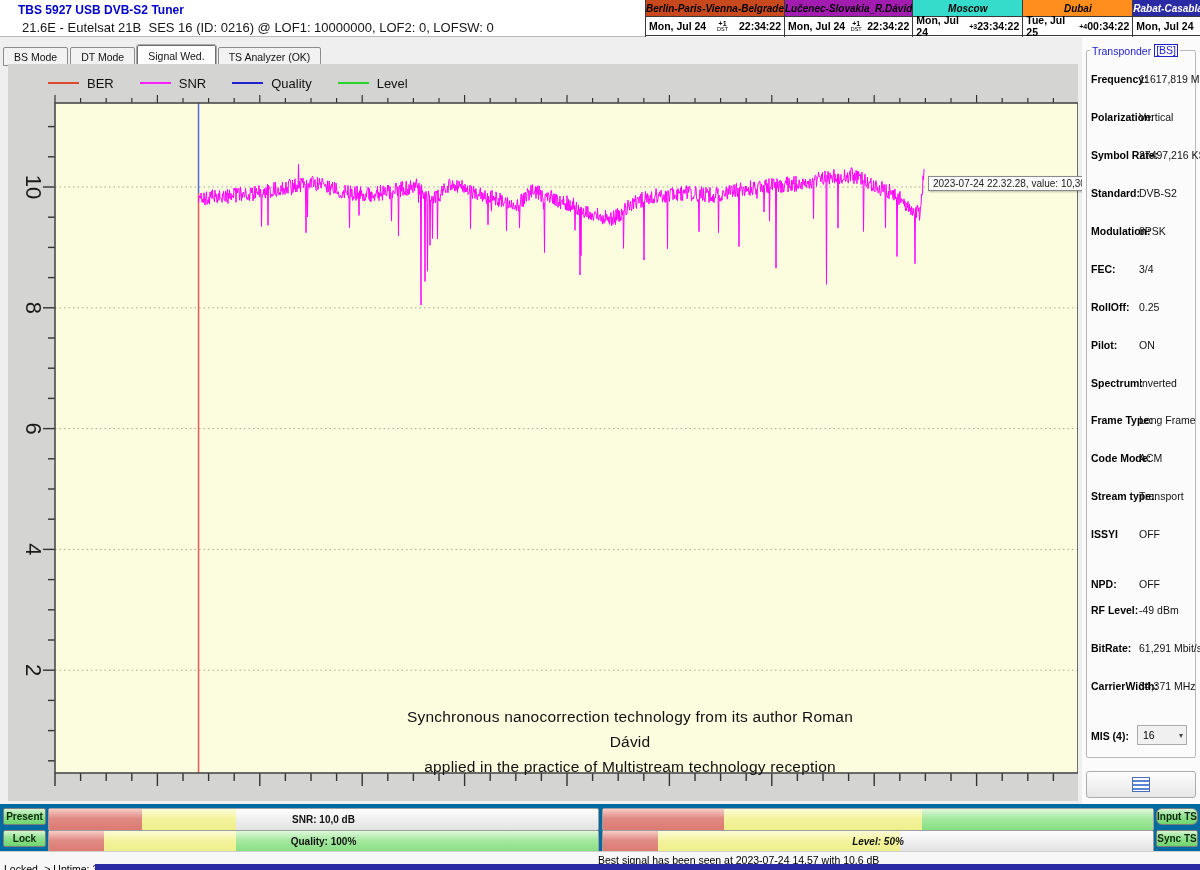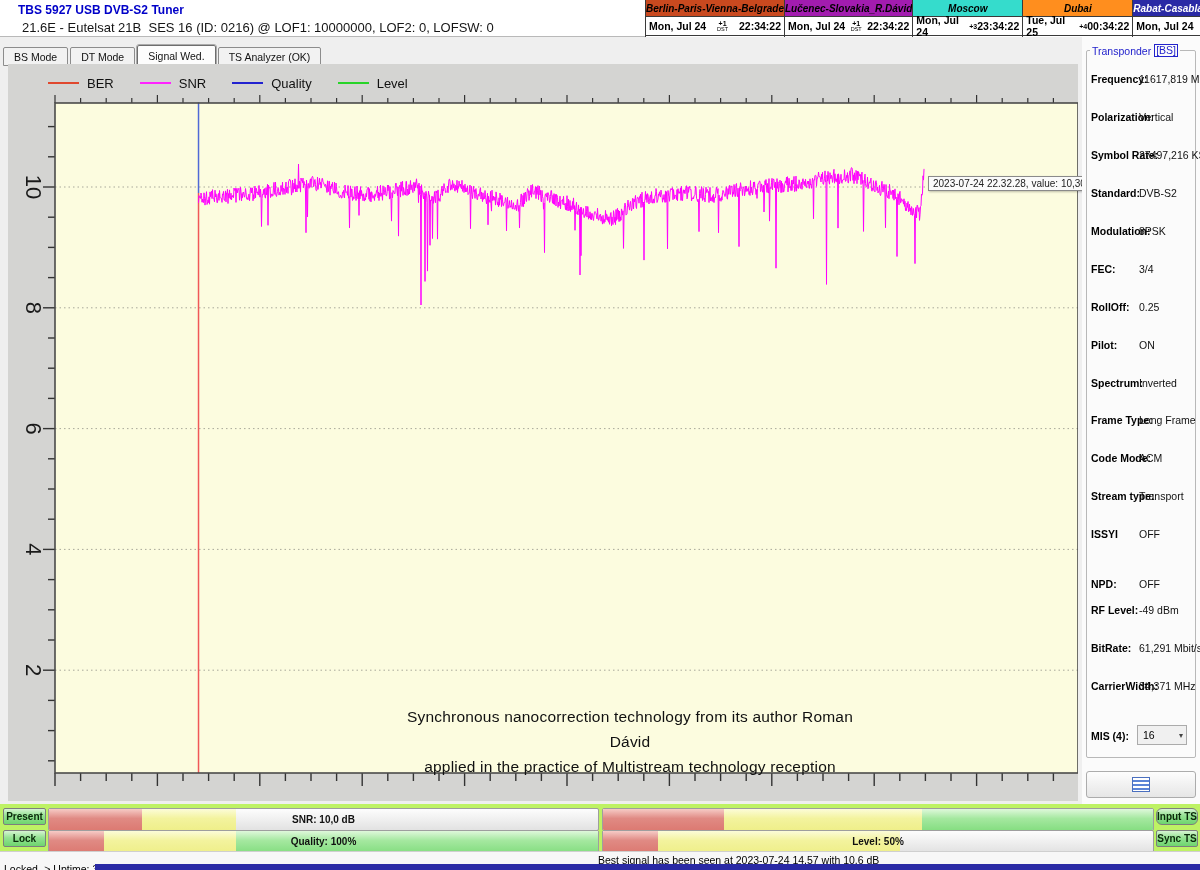--- a/index.html
+++ b/index.html
@@ -59,21 +59,21 @@
               border:1px solid #ABABAB;display:flex;align-items:center;font-size:10.5px;
               padding-left:5px;box-sizing:border-box;cursor:default;}
   .mis-arrow{margin-left:auto;font-size:8px;color:#444;padding-right:3px;}
   .panel-btn{position:absolute;left:4px;top:734px;width:110px;height:27px;
              background:linear-gradient(#FDFDFD,#E6E6E6);border:1px solid #ACACAC;border-radius:3px;
              display:flex;align-items:center;justify-content:center;box-sizing:border-box;cursor:default;}
   .stripe-icon{width:16px;height:13px;border:1px solid #4A6FBF;
                background:repeating-linear-gradient(180deg,#FFFFFF 0 2px,#5B84D6 2px 4px);}
 
   
-  .bottom{position:absolute;left:0;top:804px;width:1200px;height:47px;background:#bef264;}
+  .bottom{position:absolute;left:0;top:804px;width:1200px;height:47px;background:#0369a1;}
   .btn-green{position:absolute;height:17px;background:linear-gradient(#D6F5D2,#94E292 45%,#6FD56E);
              border:1px solid #7E7E7E;border-radius:2px;font-size:10px;font-weight:bold;color:#0A2A0A;
              display:flex;align-items:center;justify-content:center;box-sizing:border-box;cursor:default;}
   .pbar{position:absolute;height:23px;background:linear-gradient(#FDFDFD,#E2E2E2);
         border:1px solid #9E9E9E;border-radius:2px;box-sizing:border-box;overflow:hidden;}
   .seg{position:absolute;left:0;top:0;height:100%;}
   .seg-red{background:linear-gradient(#F6CBC6,#E08A84 45%,#DC7A72);}
   .seg-yellow{background:linear-gradient(#FCFCD8,#F3F39E 45%,#EFEF8A);}
   .seg-green{background:linear-gradient(#DFF8DB,#A5E8A0 45%,#86DE82);}
   .ptext{position:absolute;left:0;top:0;width:100%;height:100%;display:flex;align-items:center;
@@ -398,21 +398,21 @@
         <div class="seg seg-green" style="width: 100%;"></div>
         <div class="seg seg-yellow" style="width: 34%;"></div>
         <div class="seg seg-red" style="width: 10%;"></div>
         <span class="ptext">Quality: 100%</span>
       </div>
     <div class="pbar" style="left:602px;top:4px;width:552px;">
         <div class="seg seg-green" style="width: 100%;"></div>
         <div class="seg seg-yellow" style="width: 58%;"></div>
         <div class="seg seg-red" style="width: 22%;"></div>
       </div>
-    <div class="pbar" style="left:602px;top:26px;width:552px;">
+    <div class="pbar" style="left:602px;top:26px;width:552px;font-style:italic;">
         <div class="seg seg-yellow" style="width: 54%;"></div>
         <div class="seg seg-red" style="width: 10%;"></div>
         <span class="ptext">Level: 50%</span>
       </div>
     <div class="btn-green" style="left:1156px;top:4px;width:42px;border-radius:6px;">Input TS</div>
     <div class="btn-green" style="left:1156px;top:26px;width:42px;">Sync TS</div>
   </div>
 
   <div class="statusbar">
     <div class="status-left">Locked -&gt; Uptime: 39:15:46</div>

